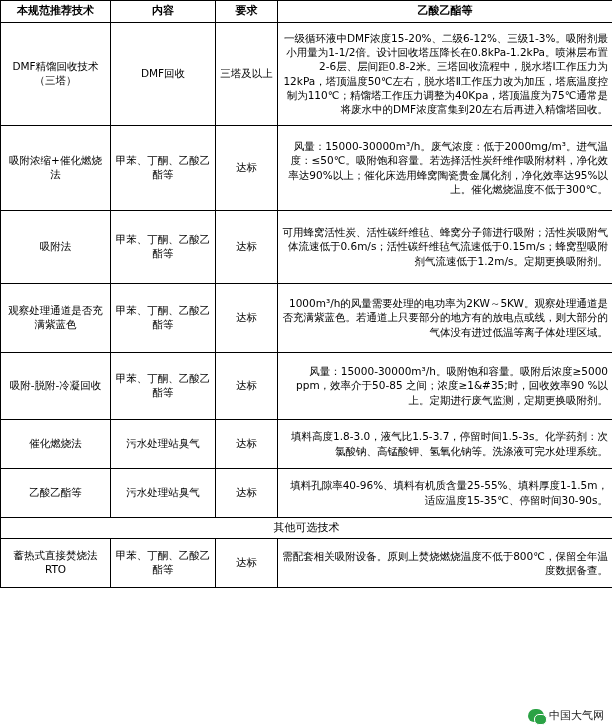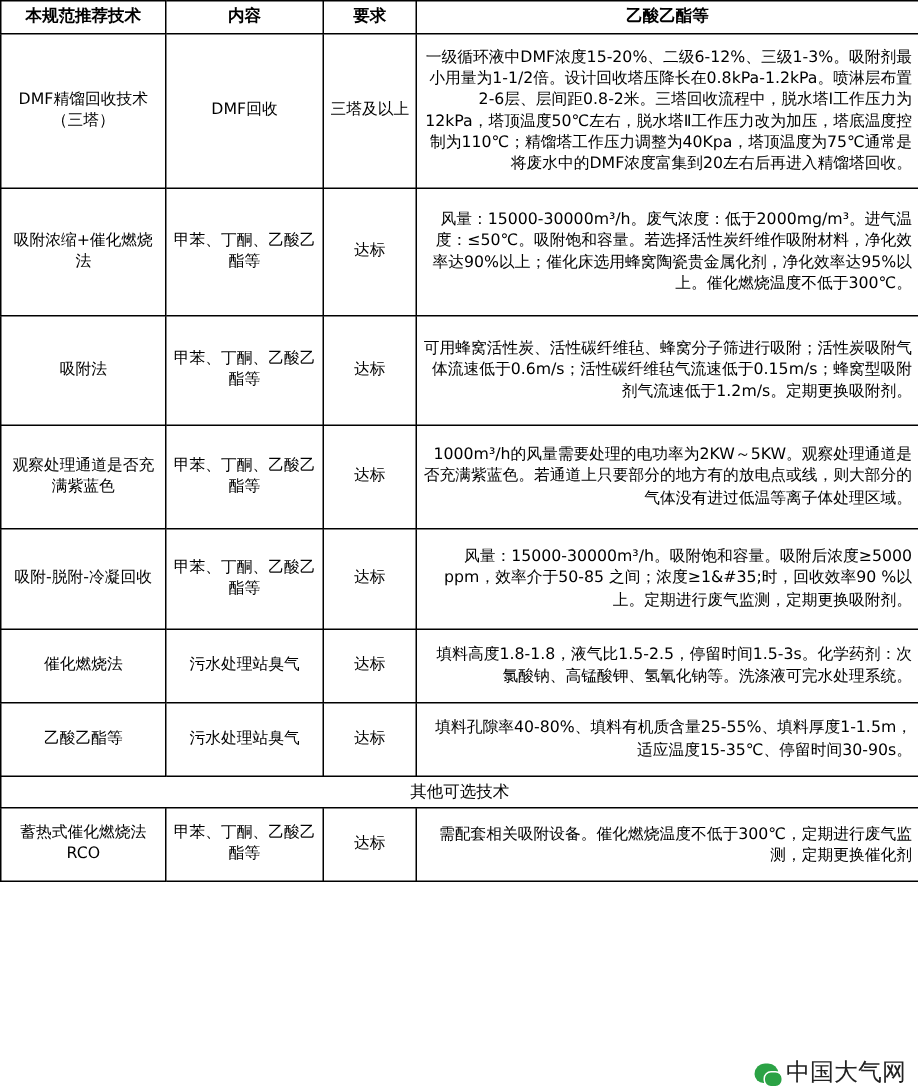--- a/index.html
+++ b/index.html
@@ -75,21 +75,21 @@
     display: flex;
     align-items: center;
     justify-content: flex-end;
     padding-right: 8px;
     box-sizing: border-box;
   }
   .wechat-badge {
     display: flex;
     align-items: center;
     gap: 5px;
-    font-size: 16px;
+    font-size: 11px;
     color: #222;
   }
   .wechat-icon {
     width: 16px;
     height: 13px;
     background: #2ba245;
     border-radius: 7px 7px 6px 6px;
     position: relative;
     display: inline-block;
   }
@@ -157,42 +157,42 @@
         <td class="ctr">吸附-脱附-冷凝回收</td>
         <td class="ctr">甲苯、丁酮、乙酸乙酯等</td>
         <td class="ctr">达标</td>
         <td class="desc">风量：15000-30000m³/h。吸附饱和容量。吸附后浓度≥5000 ppm，效率介于50-85 之间；浓度≥1&amp;#35;时，回收效率90 %以上。定期进行废气监测，定期更换吸附剂。</td>
       </tr>
 
       <tr class="row-short">
         <td class="ctr">催化燃烧法</td>
         <td class="ctr">污水处理站臭气</td>
         <td class="ctr">达标</td>
-        <td class="desc">填料高度1.8-1.8，液气比1.5-2.5，停留时间1.5-3s。化学药剂：次氯酸钠、高锰酸钾、氢氧化钠等。洗涤液可完水处理系统。</td>
+        <td class="desc">填料高度1.8-3.0，液气比1.5-3.7，停留时间1.5-3s。化学药剂：次氯酸钠、高锰酸钾、氢氧化钠等。洗涤液可完水处理系统。</td>
       </tr>
 
       <tr class="row-short">
         <td class="ctr">乙酸乙酯等</td>
         <td class="ctr">污水处理站臭气</td>
         <td class="ctr">达标</td>
-        <td class="desc">填料孔隙率40-80%、填料有机质含量25-55%、填料厚度1-1.5m，适应温度15-35℃、停留时间30-90s。</td>
+        <td class="desc">填料孔隙率40-96%、填料有机质含量25-55%、填料厚度1-1.5m，适应温度15-35℃、停留时间30-90s。</td>
       </tr>
 
 
       <tr class="section-row">
         <td colspan="4">其他可选技术</td>
       </tr>
 
-
       <tr class="row-opt">
-        <td class="ctr">蓄热式催化燃烧法RCO</td>
-        <td class="ctr">甲苯、丁酮、乙酸乙酯等</td>
-        <td class="ctr">达标</td>
-        <td class="desc">需配套相关吸附设备。催化燃烧温度不低于300℃，定期进行废气监测，定期更换催化剂</td>
-      </tr>
+        <td class="ctr">蓄热式直接焚烧法RTO</td>
+        <td class="ctr">甲苯、丁酮、乙酸乙酯等</td>
+        <td class="ctr">达标</td>
+        <td class="desc">需配套相关吸附设备。原则上焚烧燃烧温度不低于800℃，保留全年温度数据备查。</td>
+      </tr>
+
     </tbody>
   </table>
 
   <div class="footer">
     <div class="wechat-badge">
       <span class="wechat-icon"></span>
       <span>中国大气网</span>
     </div>
   </div>
 

